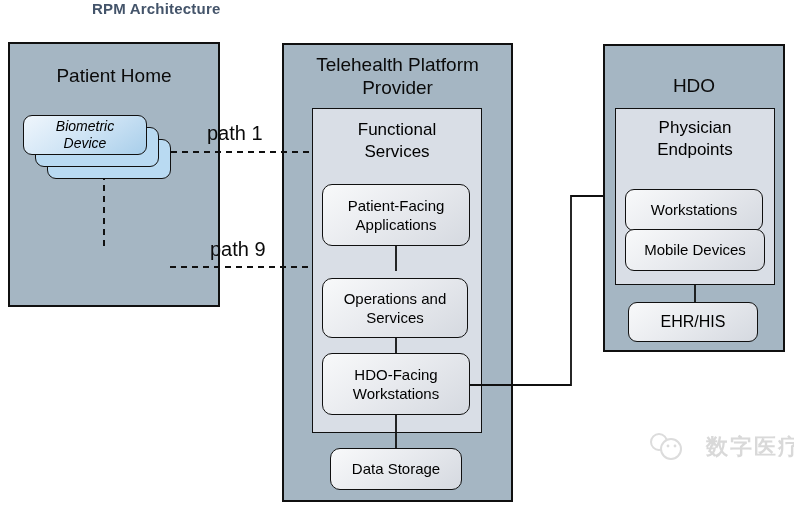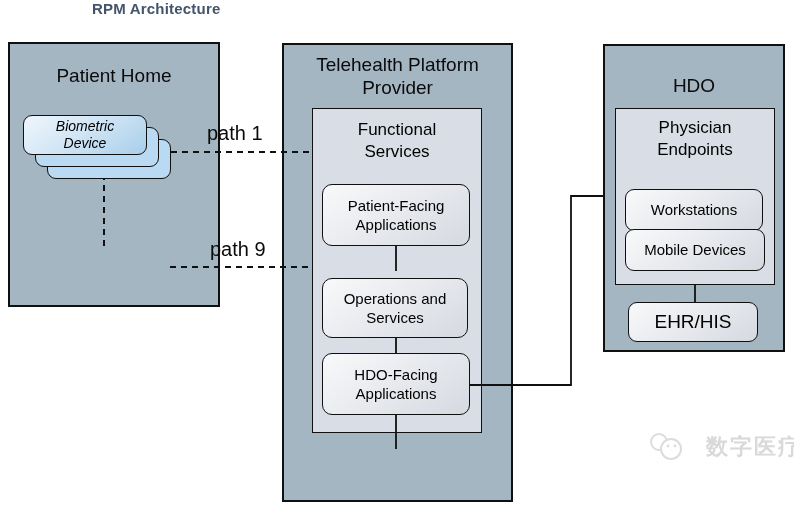--- a/index.html
+++ b/index.html
@@ -78,21 +78,21 @@
     line-height: 1.3;
     z-index: 4;
     padding: 2px 6px;
   }
   #patient-facing { left: 322px; top: 184px; width: 148px; height: 62px; }
   #operations     { left: 322px; top: 278px; width: 146px; height: 60px; }
   #hdo-facing     { left: 322px; top: 353px; width: 148px; height: 62px; }
   #data-storage   { left: 330px; top: 448px; width: 132px; height: 42px; }
   #workstations   { left: 625px; top: 173px; width: 138px; height: 42px; border-radius: 9px; margin-top: 16px; }
   #mobile-devices { left: 625px; top: 229px; width: 140px; height: 42px; border-radius: 9px; }
-  #ehr-his        { left: 628px; top: 302px; width: 130px; height: 40px; border-radius: 9px; font-size: 19px; }
+  #ehr-his        { left: 628px; top: 302px; width: 130px; height: 40px; border-radius: 9px; font-size: 16px; }
 
   
   .bio-card {
     position: absolute;
     width: 124px; height: 40px;
     border: 1.6px solid #101010;
     border-radius: 9px;
     background: #b9daf2;
   }
   #bio-card-3 { left: 47px; top: 139px; z-index: 3; }
@@ -199,21 +199,24 @@
   <div class="path-label" id="path1-label">path 1</div>
   <div class="path-label" id="path2-label">path 9</div>
 
   <div class="node" id="patient-facing">
     <span>Patient-Facing Applications</span>
   </div>
   <div class="node" id="operations">
     <span style="display:inline-block; width:110px;">Operations and Services</span>
   </div>
   <div class="node" id="hdo-facing">
-    <span style="display:inline-block; width:110px;">HDO-Facing Applications</span>
+    <span style="display:inline-block; width:110px;">HDO-Facing Workstations</span>
+  </div>
+  <div class="node" id="data-storage">
+    <span>Data Storage</span>
   </div>
 
   <div class="node" id="workstations">
     <span>Workstations</span>
   </div>
   <div class="node" id="mobile-devices">
     <span>Mobile Devices</span>
   </div>
   <div class="node" id="ehr-his">
     <span>EHR/HIS</span>

